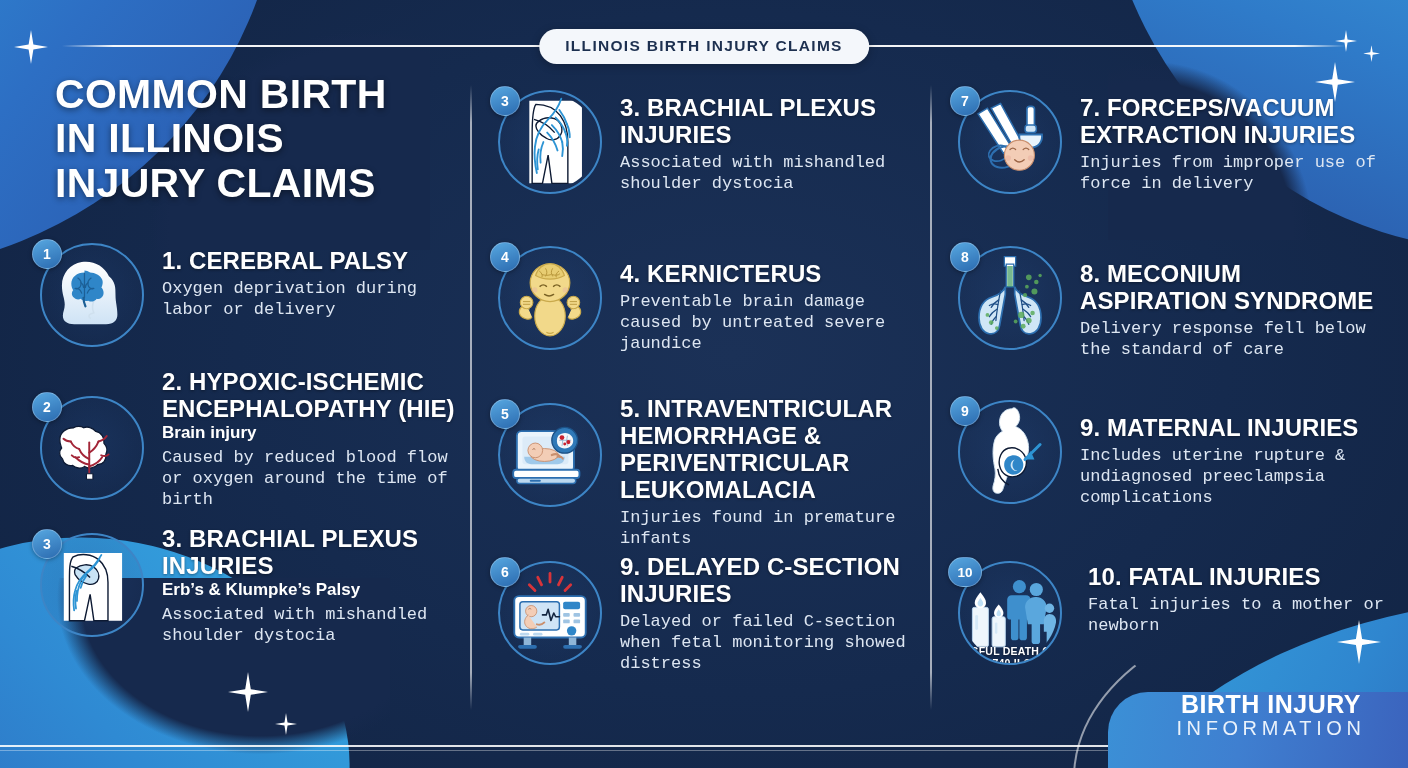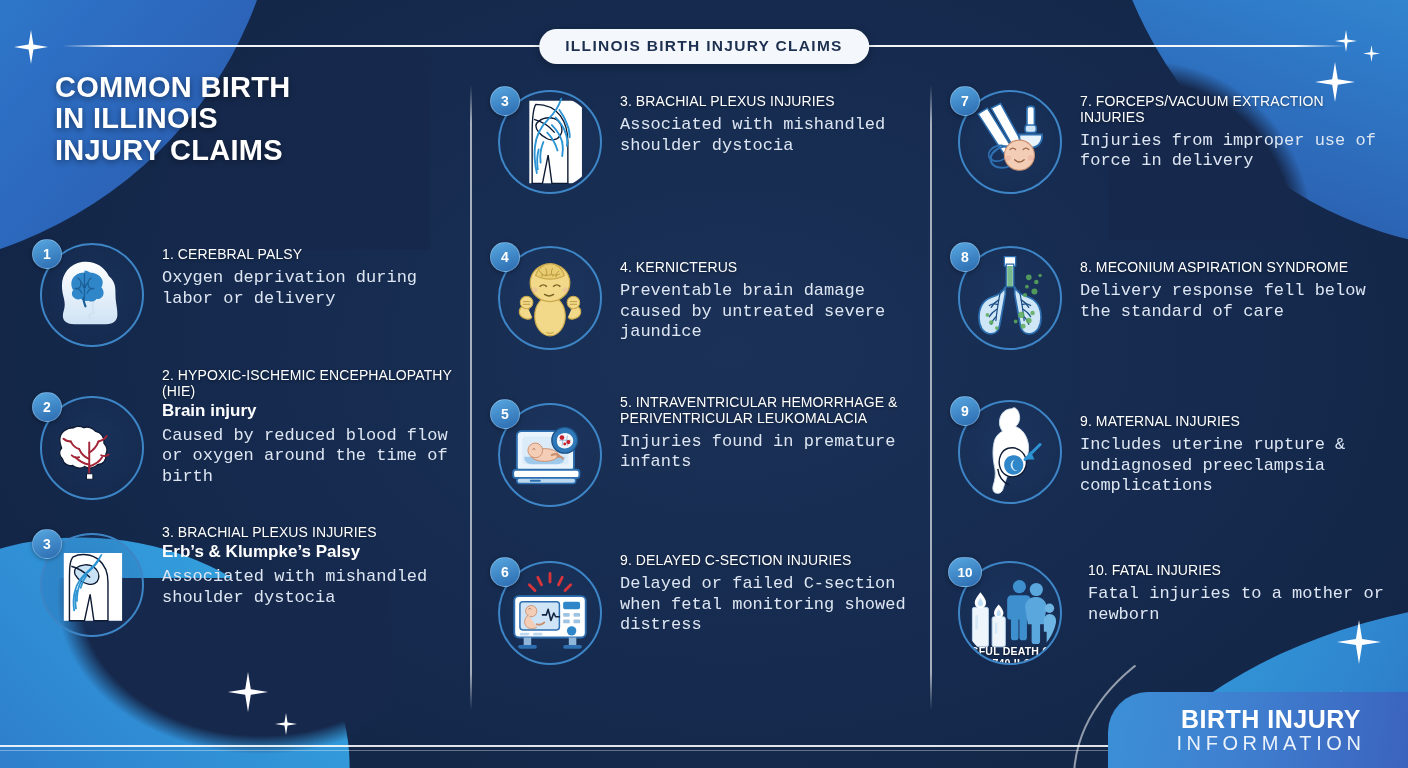--- a/index.html
+++ b/index.html
@@ -70,21 +70,21 @@
     background:linear-gradient(90deg, rgba(255,255,255,0) 0%, rgba(255,255,255,.95) 4%, rgba(255,255,255,.95) 96%, rgba(255,255,255,0) 100%);
   }
   .head-pill { position:absolute; left:50%; top:29px; transform:translateX(-50%);
     background:#f4f7fb; color:#1d3050; border-radius:22px;
     padding:8px 26px 9px; font-size:15.5px; font-weight:700; letter-spacing:1.3px;
     white-space:nowrap; box-shadow:0 2px 8px rgba(0,0,0,.25);
   }
 
   
   .title { position:absolute; left:55px; top:72px; width:400px;
-    color:#fff; font-size:29px; line-height:1.08; font-weight:800; letter-spacing:.3px;
+    color:#fff; font-size:41px; line-height:1.08; font-weight:800; letter-spacing:.3px;
     text-shadow:0 2px 6px rgba(0,0,0,.45);
   }
 
   
   .vdiv { position:absolute; width:2px; top:85px; height:625px;
     background:linear-gradient(180deg, rgba(255,255,255,0) 0%, rgba(255,255,255,.62) 6%, rgba(255,255,255,.62) 94%, rgba(255,255,255,0) 100%);
   }
   .vdiv.a { left:470px; }
   .vdiv.b { left:930px; }
   .bottom-rule { position:absolute; left:0; right:0; top:745px; height:2px; background:rgba(255,255,255,.88); }
@@ -99,34 +99,34 @@
     overflow:hidden;
   }
   .art { position:absolute; inset:3px; border-radius:50%; overflow:hidden; display:flex; align-items:center; justify-content:center; }
   .badge { position:absolute; left:-8px; top:-4px; width:30px; height:30px; border-radius:50%;
     background:linear-gradient(160deg,#57a7e0,#2b6bb0);
     color:#fff; font-size:14px; font-weight:700; display:flex; align-items:center; justify-content:center;
     border:1px solid rgba(255,255,255,.25); z-index:5; box-shadow:0 1px 4px rgba(0,0,0,.35);
   }
   .badge.wide { width:34px; height:30px; border-radius:15px; font-size:13.5px; left:-10px;}
   .txt { margin-left:18px; padding-top:4px; }
-  .h { color:#fff; font-weight:400; font-size:14px; line-height:1.13; letter-spacing:.1px; text-shadow:0 1px 3px rgba(0,0,0,.4); }
+  .h { color:#fff; font-weight:700; font-size:24px; line-height:1.13; letter-spacing:.1px; text-shadow:0 1px 3px rgba(0,0,0,.4); }
   .sub { color:#fff; font-weight:700; font-size:17px; line-height:1.18; margin-top:1px; }
   .p { color:#dde6f2; font-size:17px; line-height:1.22; margin-top:5px; font-weight:400;font-family:Liberation Mono, monospace; }
 
   .caption { position:absolute; left:50%; transform:translateX(-50%); bottom:-6px;
     color:#fff; font-size:10.5px; font-weight:700; letter-spacing:.2px; text-align:center;
     line-height:1.15; width:170px; text-shadow:0 1px 3px rgba(0,0,0,.6); z-index:6;
   }
 
   
   .logo { position:absolute; right:0; bottom:0; width:300px; height:76px;
     background:linear-gradient(100deg,#3b90d6 0%, #3f7fd0 45%, #3b63bd 100%);
     border-radius:40px 0 0 0;
-    display:flex; flex-direction:column; align-items:center; justify-content:center; gap:1px;
+    display:flex; flex-direction:column; align-items:center; gap:1px;
     padding-left:26px;
   }
   .logo .l1 { color:#fff; font-size:25px; font-weight:800; letter-spacing:.5px; line-height:1; }
   .logo .l2 { color:#eaf2fb; font-size:20px; font-weight:400; letter-spacing:4.6px; line-height:1; }
   svg { display:block; }
 </style>
 </head>
 <body>
 
 <div class="stage">

